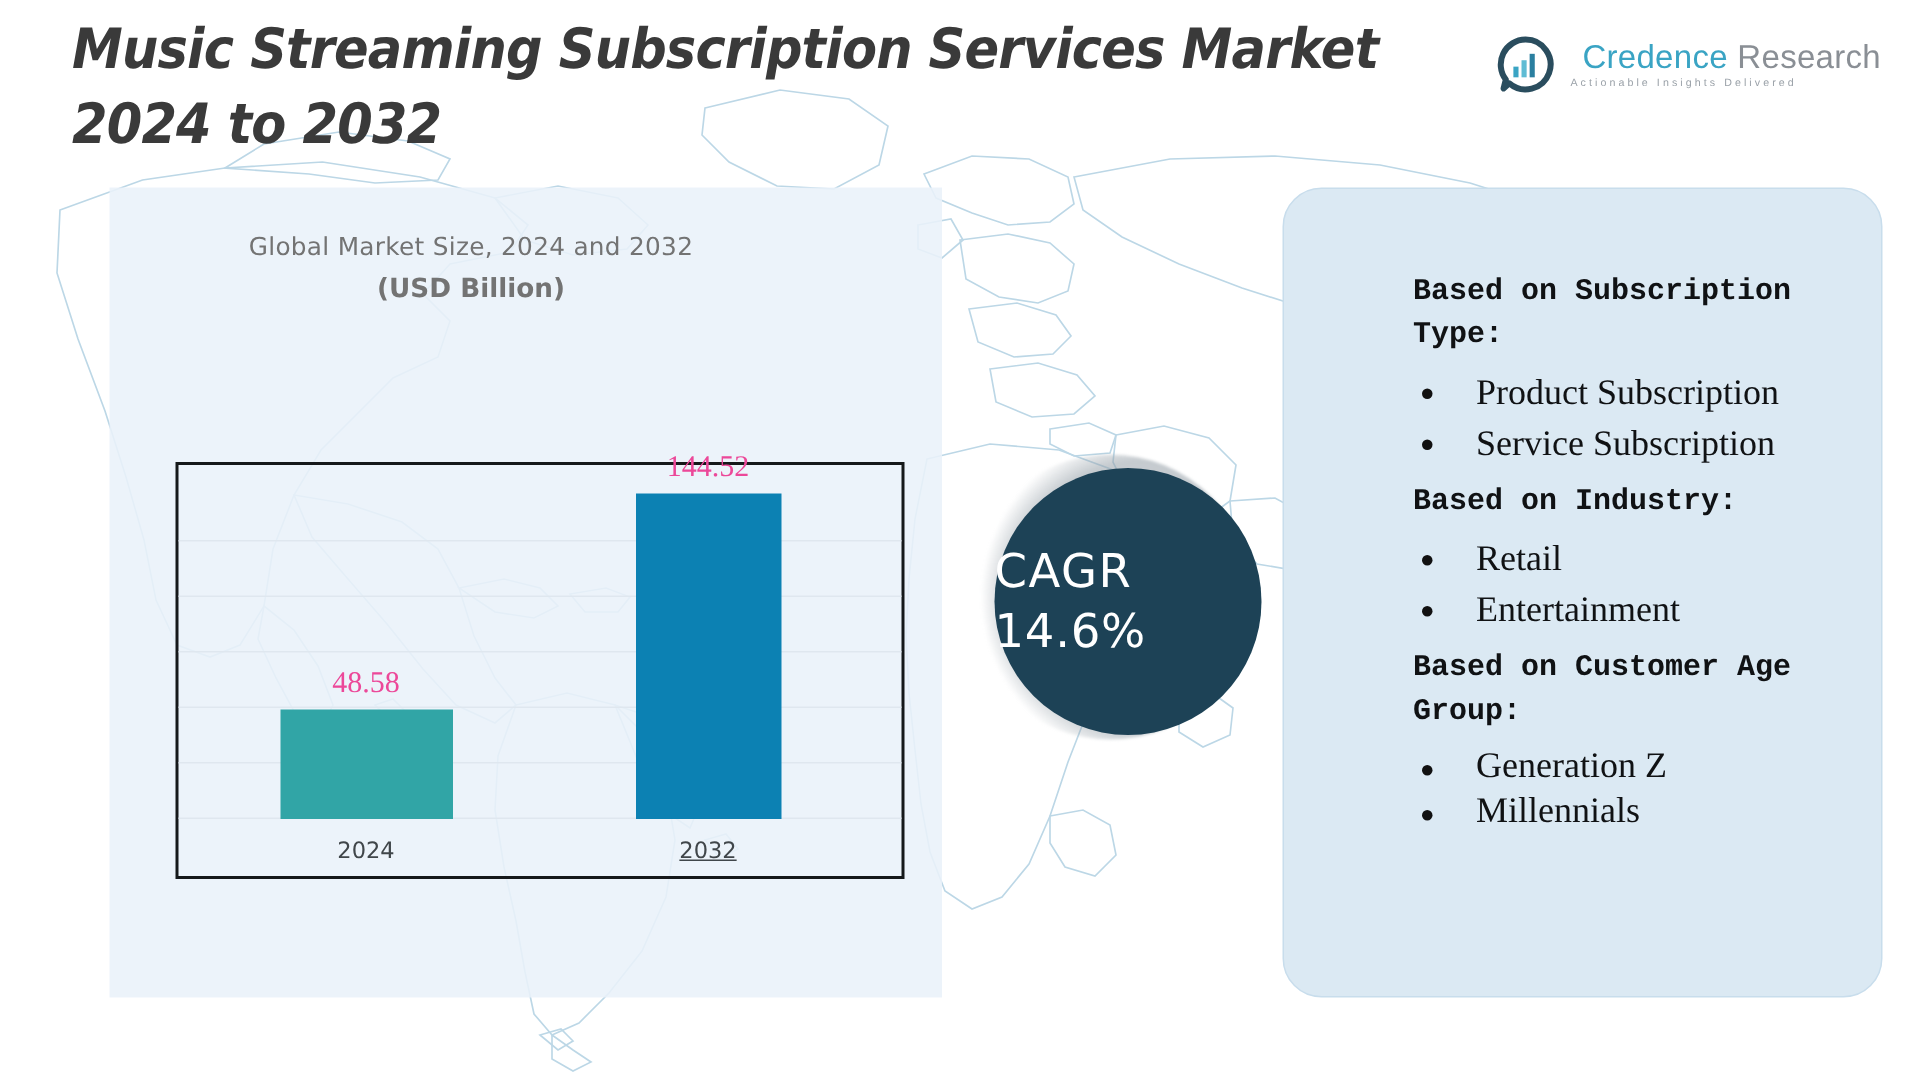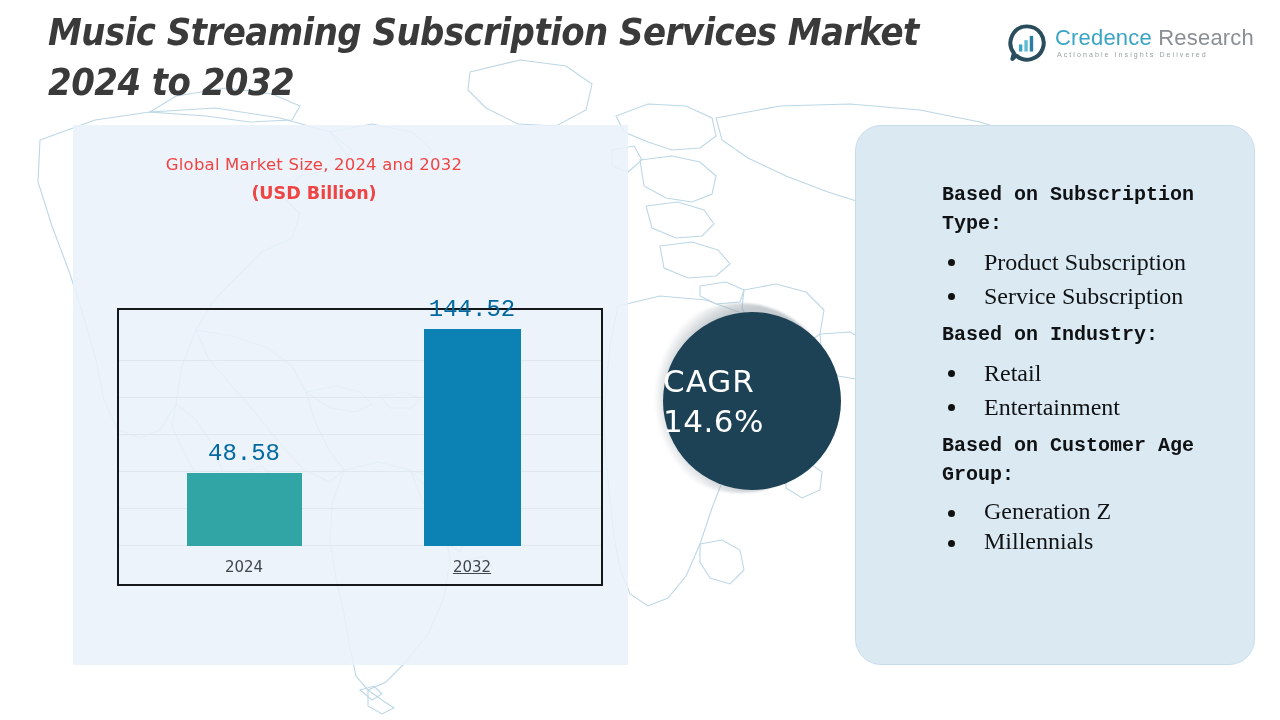--- a/index.html
+++ b/index.html
@@ -32,37 +32,37 @@
     transform:scaleX(0.92);
     transform-origin:left top;
   }
 
   .logo-wrap {
     position:absolute; right:26px; top:24px;
     z-index:5; display:flex; align-items:center; gap:9px;
   }
   .logo-mark { width:38px; height:38px; position:relative; flex:none; }
   .logo-text { line-height:1; }
-  .logo-name { font-size:22px; letter-spacing:0.2px; white-space:nowrap; }
+  .logo-name { font-size:22px; letter-spacing:0.2px; white-space:nowrap;margin-left:10px; }
   .logo-name .c1 { color:#3aa4c4; }
   .logo-name .c2 { color:#8a8f95; }
   .logo-tag {
     font-size:7.1px; letter-spacing:2.05px; color:#9aa1a8;
     margin-top:3px; margin-left:2px; white-space:nowrap;
   }
 
   
   .chart-panel {
     position:absolute; left:73px; top:125px; width:555px; height:540px;
     background:#e9f1f9; opacity:0.88;
     z-index:2;
   }
   .chart-head {
     position:absolute; left:73px; top:155px; width:482px;
-    z-index:4; text-align:center; color:#ef4444;
+    z-index:4; text-align:center; color:#737373;
   }
   .chart-head .line1 {
     font-family:"DejaVu Sans", sans-serif;
     font-size:16.5px; letter-spacing:0.2px;
   }
   .chart-head .line2 {
     font-family:"DejaVu Sans", sans-serif;
     font-size:17.5px; font-weight:bold; margin-top:9px;
   }
 
@@ -73,22 +73,22 @@
   }
   .gridline {
     position:absolute; left:0; width:100%; height:1px;
     background:#dfe7ef;
   }
   .bar {
     position:absolute; bottom:38px;
   }
   .bar-label {
     position:absolute; width:160px; text-align:center;
-    font-family:Liberation Mono, monospace;
-    font-size:24px; color:#0369a1;
+    font-family:Liberation Serif, serif;
+    font-size:20px; color:#ec4899;
   }
   .tick-label {
     position:absolute; bottom:8px; width:160px; text-align:center;
     font-family:"DejaVu Sans", sans-serif;
     font-size:15px; color:#40464a;
   }
 
   
   .cagr-shadow {
     position:absolute; left:645px; top:303px; width:190px; height:190px;

